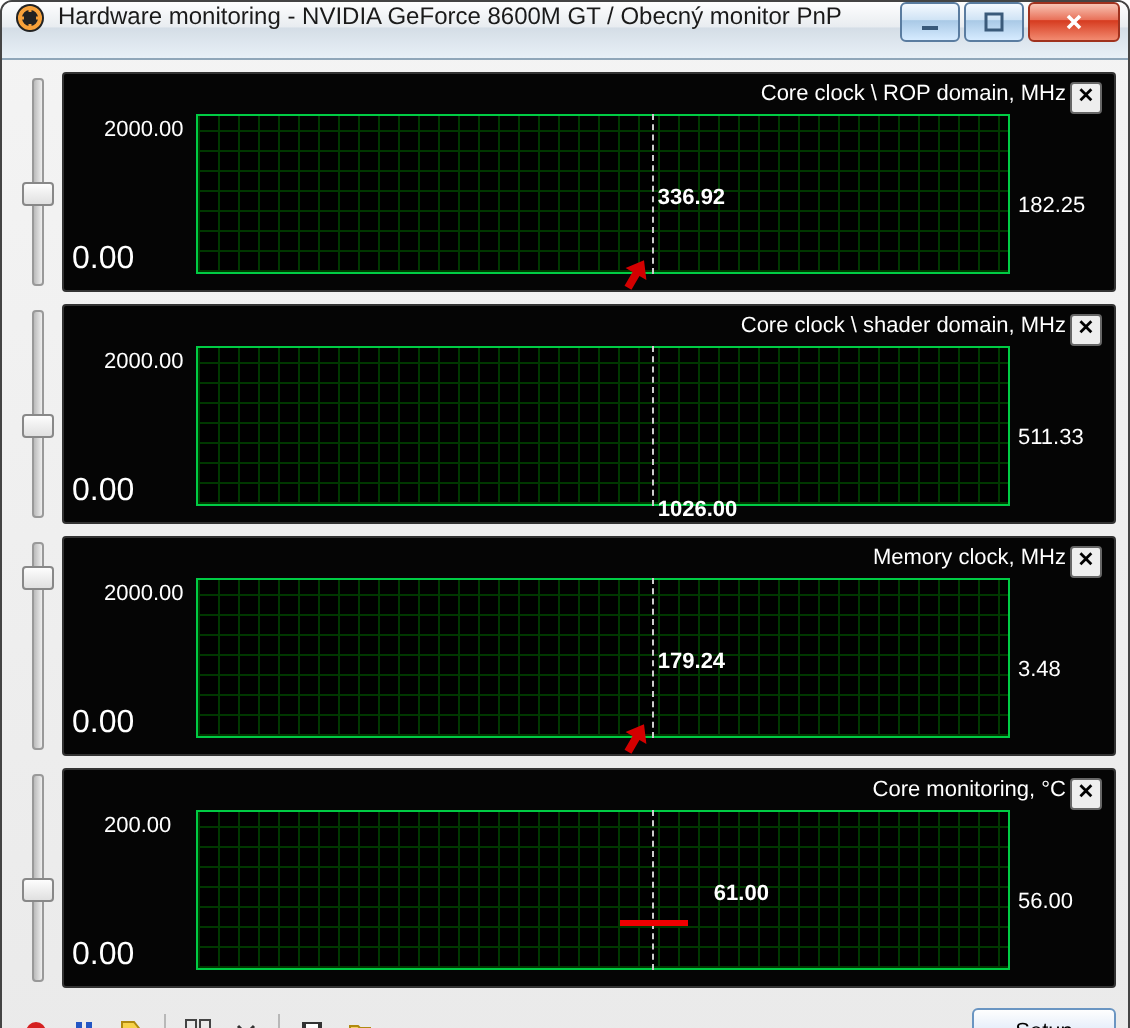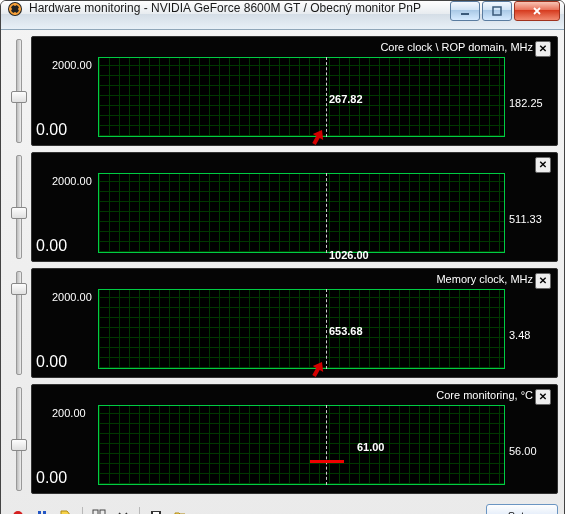--- a/index.html
+++ b/index.html
@@ -87,35 +87,36 @@
             <div class="chart-close">✕</div>
             <div class="y-max">2000.00</div>
             <div class="y-min">0.00</div>
             <div class="cur-val">182.25</div>
             <div class="plot">
               <svg class="wave" viewBox="0 0 100 80" preserveAspectRatio="none">
                 <path d="M0 73.6 L8 73.6 L8 59.2 L16 59.2 L16 73.6 L22 73.6 L22 59.2 L32 59.2 L32 73.6 L38 73.6 L38 59.2 L46 59.2 L46 73.6 L54 73.6 L54 59.2 L60 59.2 L60 73.6 L72 73.6 L72 59.2 L78 59.2 L78 73.6 L88 73.6 L88 59.2 L94 59.2 L94 73.6 L100 73.6 L100 59.2 L100 59.2"></path>
               </svg>
             </div>
             <div class="cursor-line" style="left: calc(56% - 0.08px);"></div>
-            <div class="cursor-val" style="left: calc(56% + 2.92px); top: 56px;">267.82</div>
+            <div class="cursor-val" style="left: calc(56% + 2.92px); top: 56px;">336.92</div>
             <div class="red-arrow" style="left: calc(56% - 18.08px); bottom: -2px;">
               <svg width="20" height="20">
                 <path d="M10 2 L16 10 L12 10 L12 18 L8 18 L8 10 L4 10 Z" fill="#d40000" transform="rotate(30 10 10)"></path>
               </svg>
             </div>
           </div>
         </div>
         <div class="chart-row">
           <div class="slider-col">
             <div class="slider-track">
               <div class="slider-thumb" style="top: 50%;"></div>
             </div>
           </div>
           <div class="chart-panel">
+            <div class="chart-title">Core clock \ shader domain, MHz</div>
             <div class="chart-close">✕</div>
             <div class="y-max">2000.00</div>
             <div class="y-min">0.00</div>
             <div class="cur-val">511.33</div>
             <div class="plot">
               <svg class="wave" viewBox="0 0 100 80" preserveAspectRatio="none">
                 <path d="M0 73.6 L8 73.6 L8 44.0 L16 44.0 L16 73.6 L22 73.6 L22 44.0 L32 44.0 L32 73.6 L38 73.6 L38 44.0 L46 44.0 L46 73.6 L54 73.6 L54 44.0 L60 44.0 L60 73.6 L72 73.6 L72 44.0 L78 44.0 L78 73.6 L88 73.6 L88 44.0 L94 44.0 L94 73.6 L100 73.6 L100 44.0 L100 44.0"></path>
               </svg>
             </div>
             <div class="cursor-line" style="left: calc(56% - 0.08px);"></div>
@@ -133,21 +134,21 @@
             <div class="chart-close">✕</div>
             <div class="y-max">2000.00</div>
             <div class="y-min">0.00</div>
             <div class="cur-val">3.48</div>
             <div class="plot">
               <svg class="wave" viewBox="0 0 100 80" preserveAspectRatio="none">
                 <path d="M0 78.4 L8 78.4 L8 65.6 L16 65.6 L16 78.4 L22 78.4 L22 65.6 L32 65.6 L32 78.4 L38 78.4 L38 65.6 L46 65.6 L46 78.4 L54 78.4 L54 65.6 L60 65.6 L60 78.4 L72 78.4 L72 65.6 L78 65.6 L78 78.4 L88 78.4 L88 65.6 L94 65.6 L94 78.4 L100 78.4 L100 65.6 L100 65.6"></path>
               </svg>
             </div>
             <div class="cursor-line" style="left: calc(56% - 0.08px);"></div>
-            <div class="cursor-val" style="left: calc(56% + 2.92px); top: 56px;">653.68</div>
+            <div class="cursor-val" style="left: calc(56% + 2.92px); top: 56px;">179.24</div>
             <div class="red-arrow" style="left: calc(56% - 18.08px); bottom: -2px;">
               <svg width="20" height="20">
                 <path d="M10 2 L16 10 L12 10 L12 18 L8 18 L8 10 L4 10 Z" fill="#d40000" transform="rotate(30 10 10)"></path>
               </svg>
             </div>
           </div>
         </div>
         <div class="chart-row">
           <div class="slider-col">
             <div class="slider-track">

